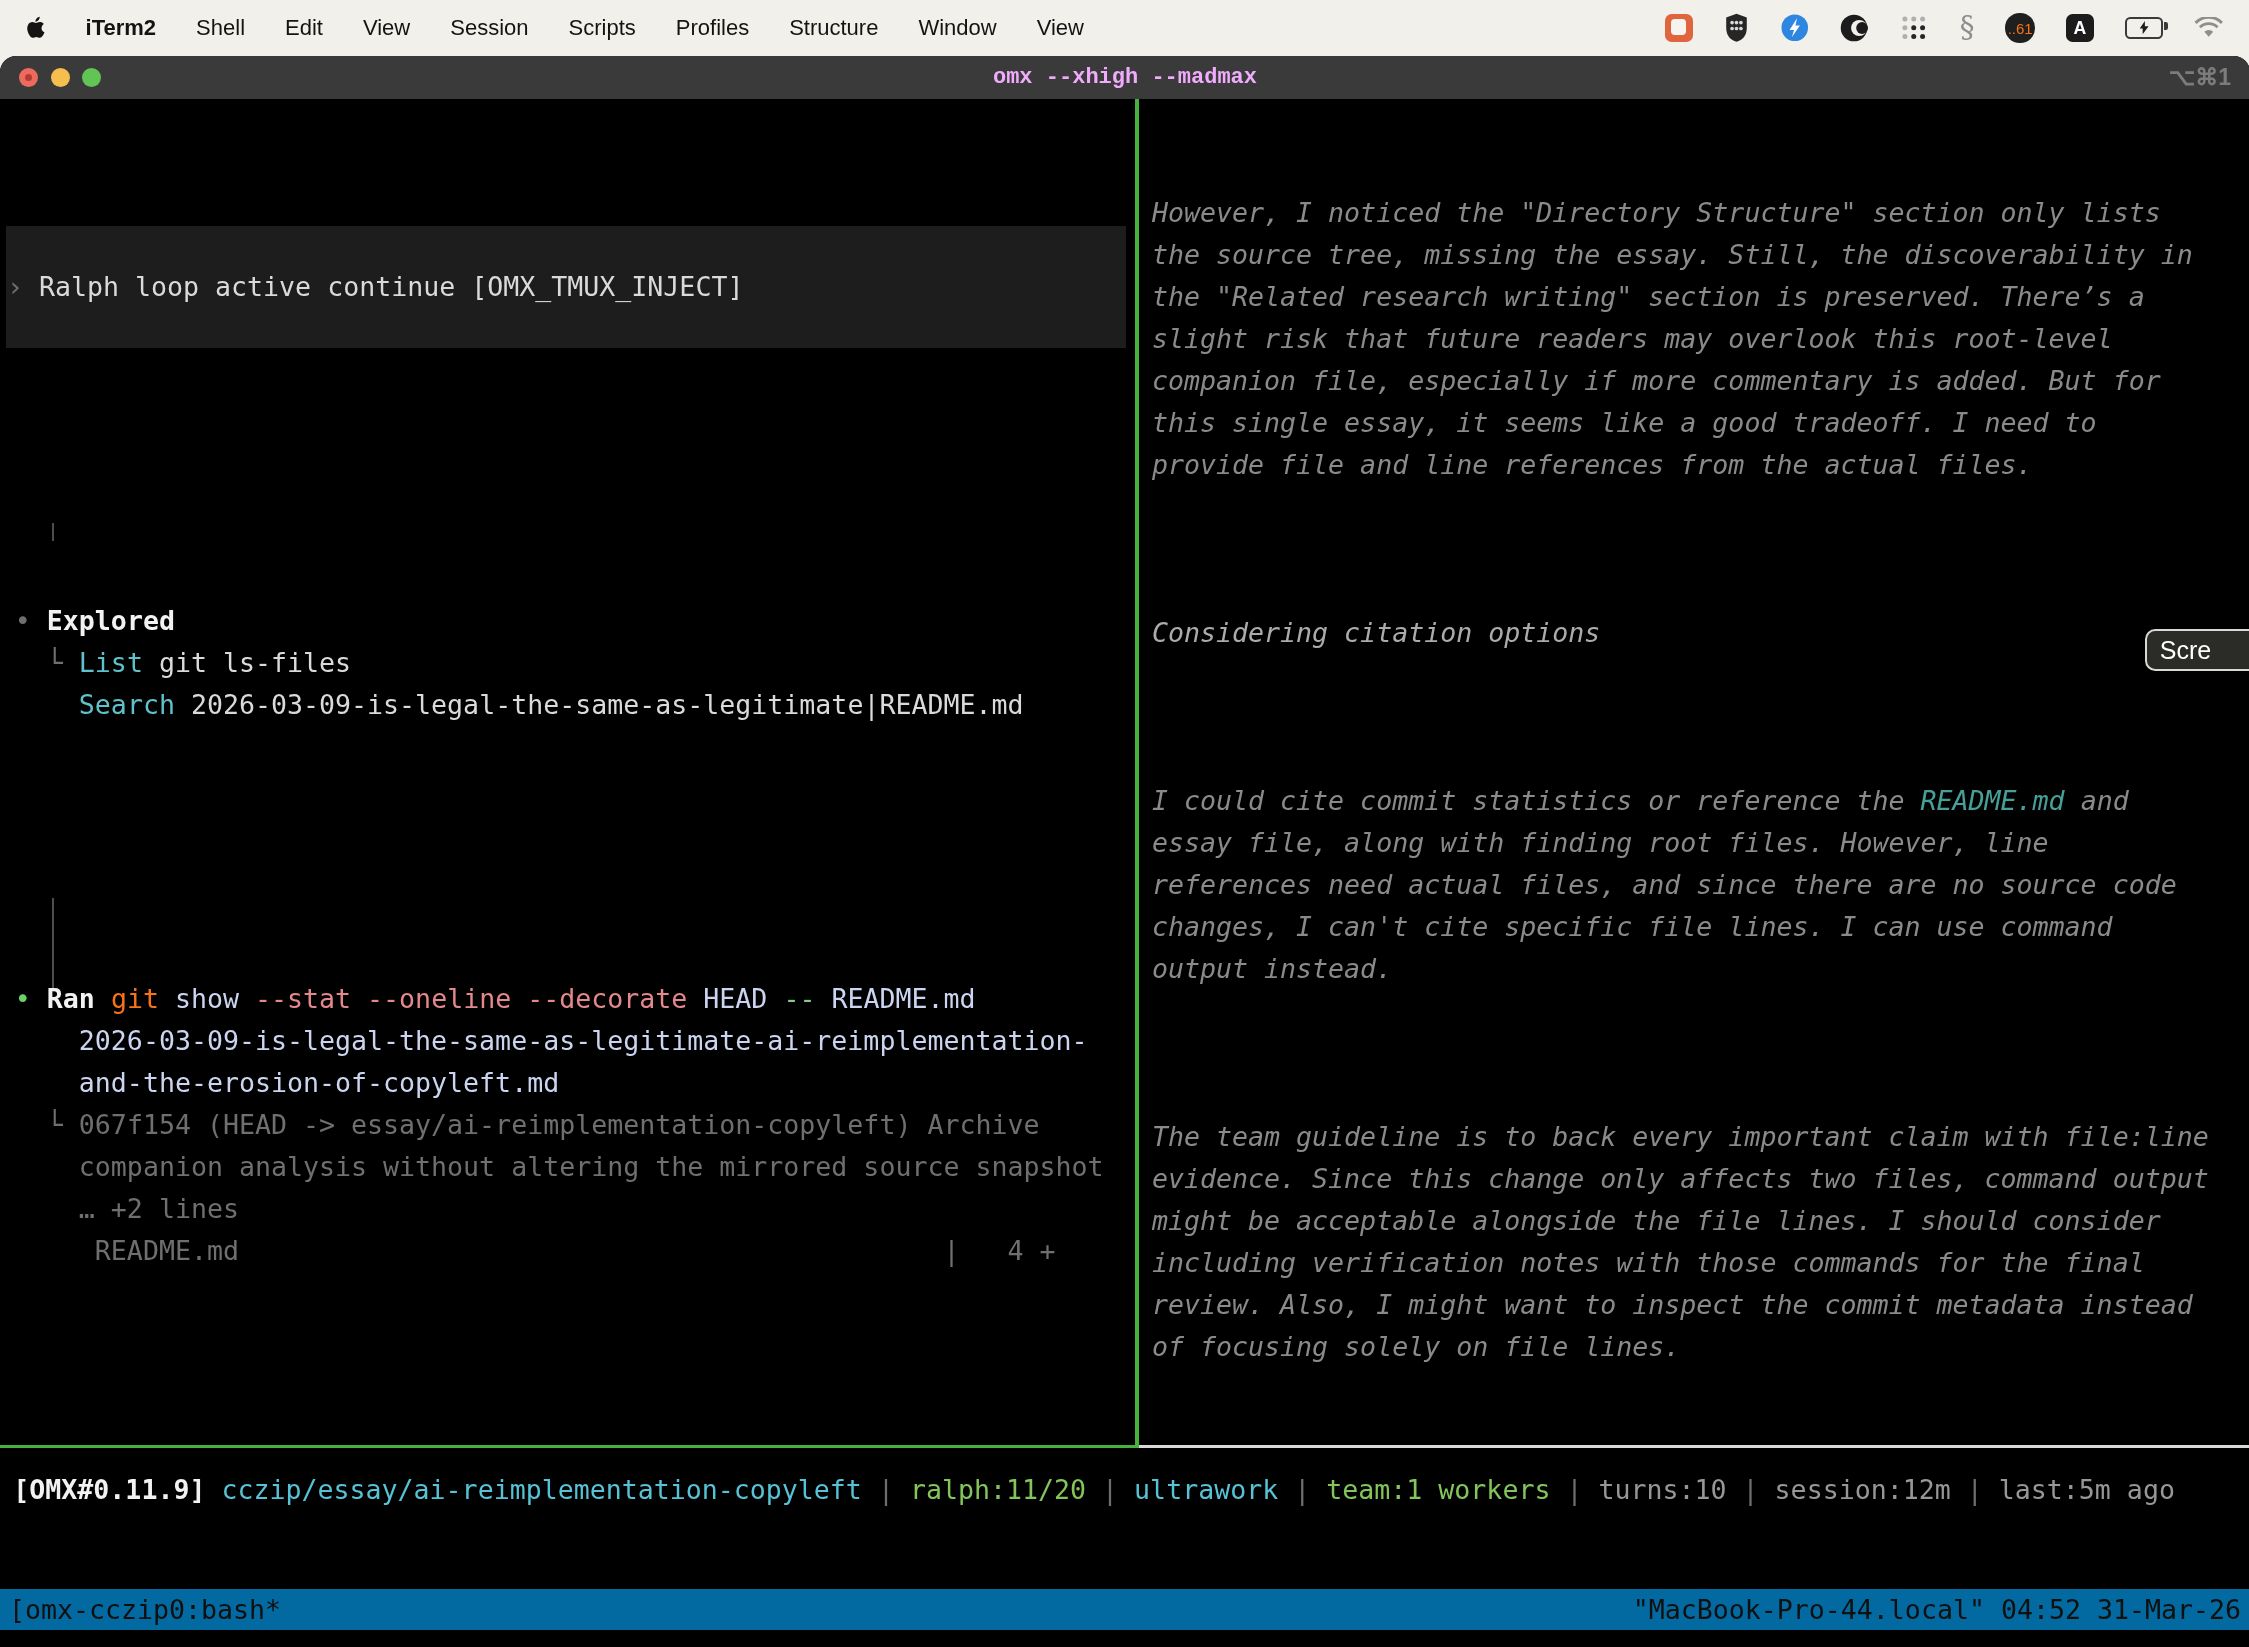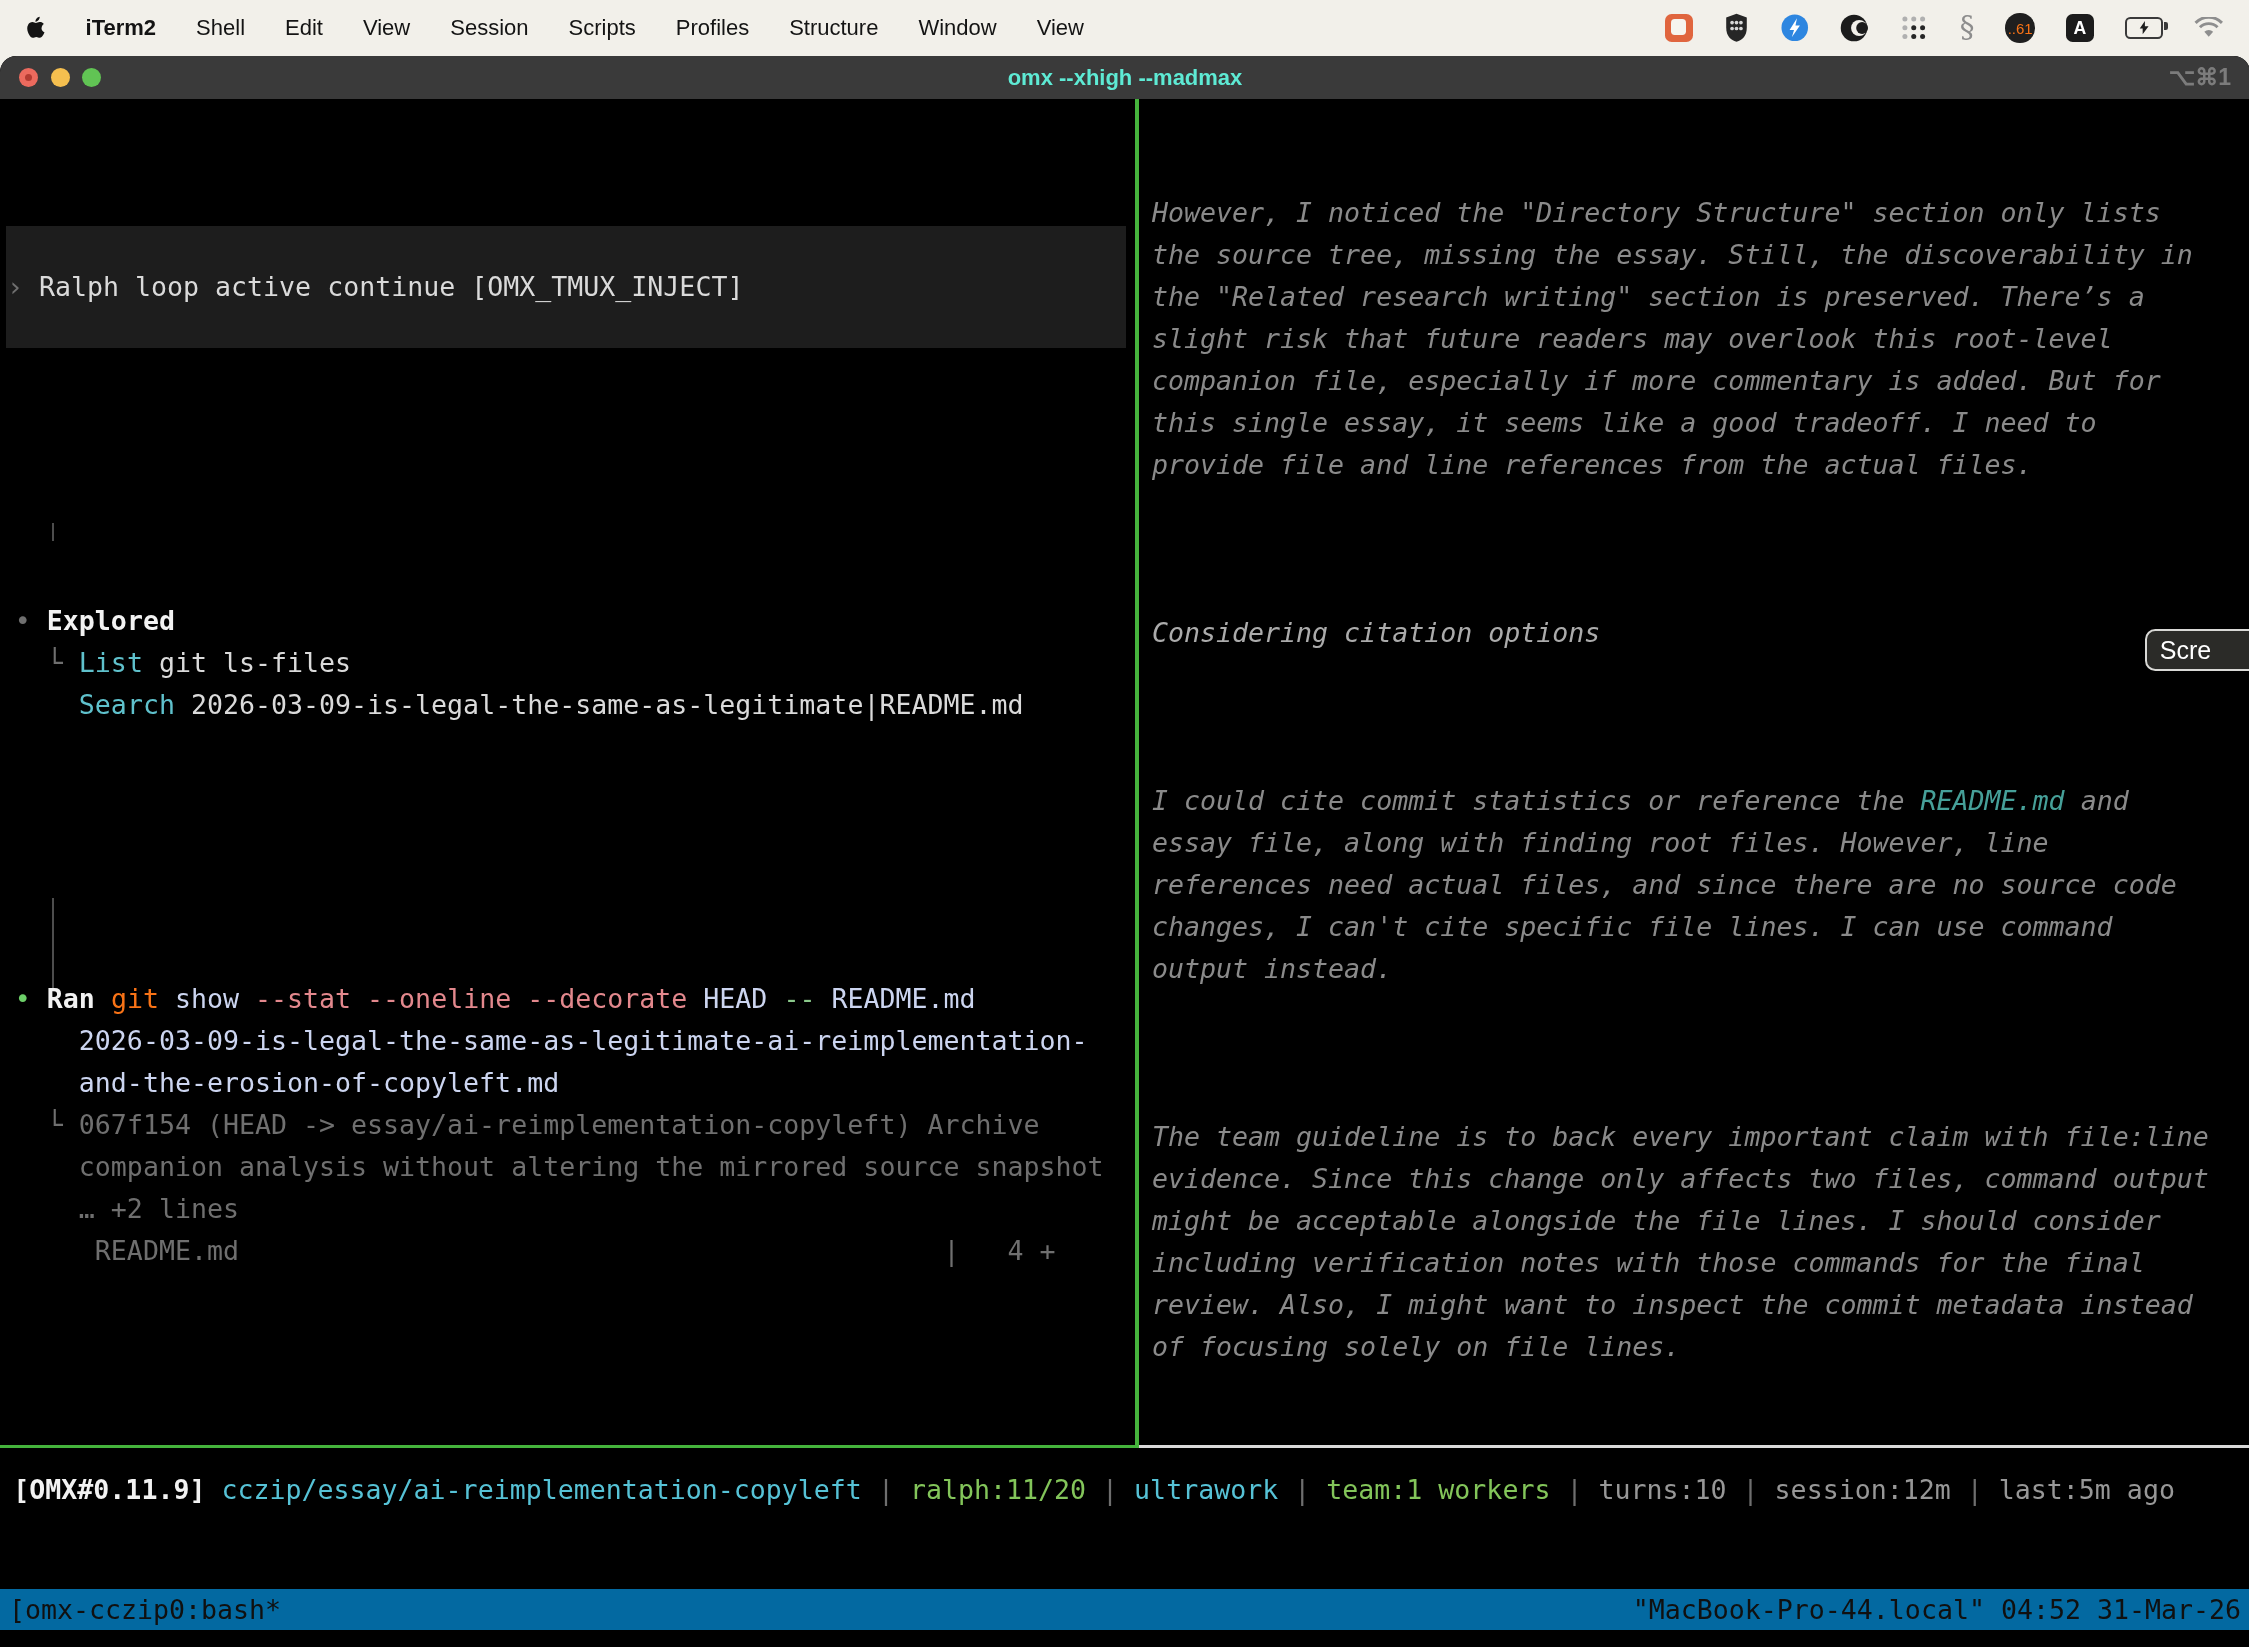--- a/index.html
+++ b/index.html
@@ -28,22 +28,22 @@
   .ic-squig{font-size:29.5px;color:#8d8d8d;font-family:"DejaVu Serif",serif;line-height:1}
   
   .window{position:absolute;top:56px;left:0;right:0;bottom:0;background:#000;border-radius:16px;overflow:hidden}
   .titlebar{height:43px;background:#3a3a3a;position:relative;display:flex;align-items:center;border-radius:16px 16px 0 0}
   .lights{display:flex;gap:12.5px;margin-left:19px}
   .light{width:19px;height:19px;border-radius:50%}
   .light.red{background:#ec6a5e;position:relative}
   .light.red::after{content:"";position:absolute;left:5.9px;top:5.9px;width:7.4px;height:7.4px;border-radius:50%;background:#b33b32}
   .light.yellow{background:#f5bf4f}
   .light.green{background:#61c454}
-  .wtitle{position:absolute;left:0;right:0;text-align:center;color:#5eead4;
-    font-family:Liberation Sans, sans-serif;font-size:22px;font-weight:bold}
+  .wtitle{position:absolute;left:0;right:0;text-align:center;color:#f0abfc;
+    font-family:Liberation Mono, monospace;font-size:22px;font-weight:bold}
   .wshort{position:absolute;right:19px;color:#7c7c7c;font-family:"Liberation Sans",sans-serif;font-size:23px;font-weight:bold}
   
   .panes{display:flex;height:1349px}
   .pane{position:relative;font-size:26.6px;line-height:42px;white-space:pre;box-sizing:border-box;overflow:hidden}
   .pane-left{width:1135px;padding:8.9px 0 0 14.8px;border-bottom:3.7px solid #45b33c}
   .vdivider{width:3.7px;background:#45b33c}
   .pane-right{flex:1;padding:8.9px 0 0 13.3px;border-bottom:3.7px solid #d9d9d9}
   .sec{position:relative}
   .tline{white-space:pre}.mt57{margin-top:42px}
   .tree-v{position:absolute;width:2.2px;background:#4d4d4d}

